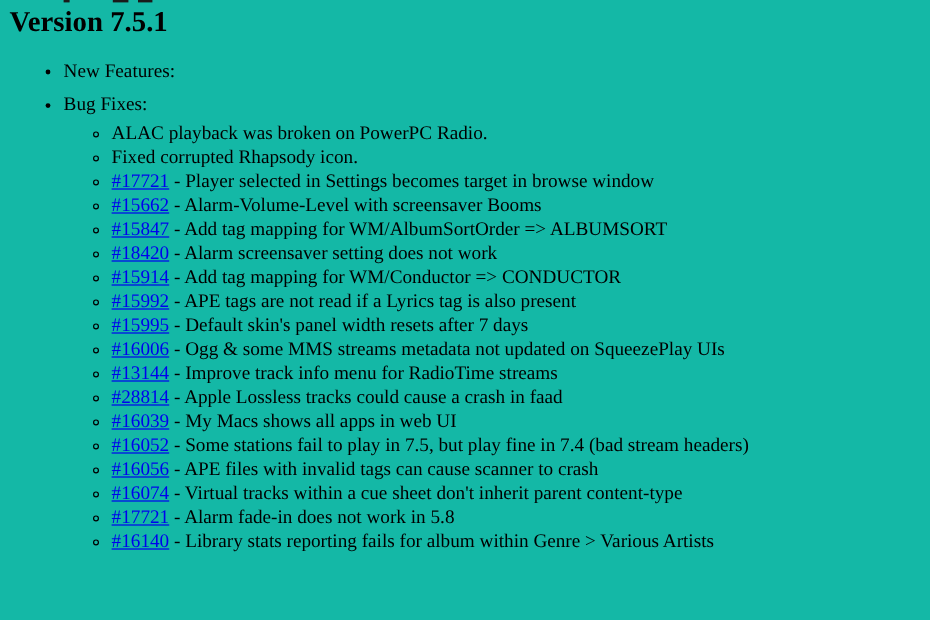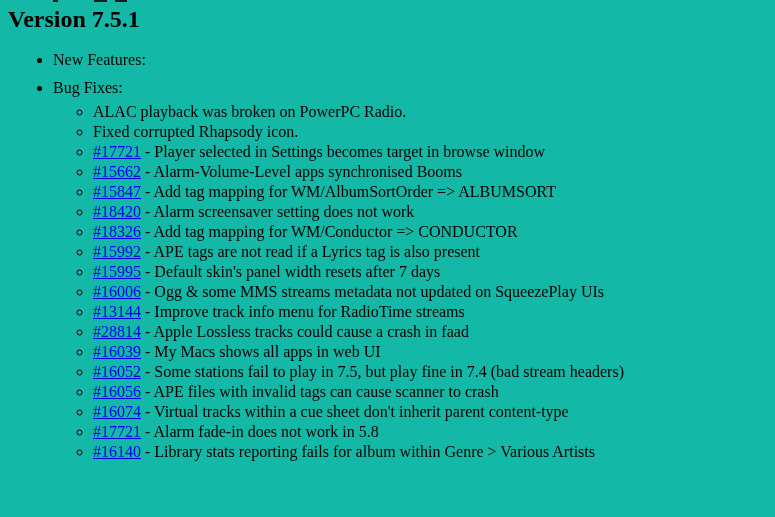--- a/index.html
+++ b/index.html
@@ -78,24 +78,24 @@
   <div class="frag f3"></div>
 
   <h2 class="title">Version 7.5.1</h2>
 
   <ul class="sections">
       <li><span>New Features:</span></li>
       <li><span>Bug Fixes:</span><ul class="entries">
           <li>ALAC playback was broken on PowerPC Radio.</li>
           <li>Fixed corrupted Rhapsody icon.</li>
           <li><a class="ticket" href="#">#17721</a><span class="sep"> - </span><span class="desc">Player selected in Settings becomes target in browse window</span></li>
-          <li><a class="ticket" href="#">#15662</a><span class="sep"> - </span><span class="desc">Alarm-Volume-Level apps synchronised Booms</span></li>
+          <li><a class="ticket" href="#">#15662</a><span class="sep"> - </span><span class="desc">Alarm-Volume-Level with screensaver Booms</span></li>
           <li><a class="ticket" href="#">#15847</a><span class="sep"> - </span><span class="desc">Add tag mapping for WM/AlbumSortOrder =&gt; ALBUMSORT</span></li>
           <li><a class="ticket" href="#">#18420</a><span class="sep"> - </span><span class="desc">Alarm screensaver setting does not work</span></li>
-          <li><a class="ticket" href="#">#18326</a><span class="sep"> - </span><span class="desc">Add tag mapping for WM/Conductor =&gt; CONDUCTOR</span></li>
+          <li><a class="ticket" href="#">#15914</a><span class="sep"> - </span><span class="desc">Add tag mapping for WM/Conductor =&gt; CONDUCTOR</span></li>
           <li><a class="ticket" href="#">#15992</a><span class="sep"> - </span><span class="desc">APE tags are not read if a Lyrics tag is also present</span></li>
           <li><a class="ticket" href="#">#15995</a><span class="sep"> - </span><span class="desc">Default skin's panel width resets after 7 days</span></li>
           <li><a class="ticket" href="#">#16006</a><span class="sep"> - </span><span class="desc">Ogg &amp; some MMS streams metadata not updated on SqueezePlay UIs</span></li>
           <li><a class="ticket" href="#">#13144</a><span class="sep"> - </span><span class="desc">Improve track info menu for RadioTime streams</span></li>
           <li><a class="ticket" href="#">#28814</a><span class="sep"> - </span><span class="desc">Apple Lossless tracks could cause a crash in faad</span></li>
           <li><a class="ticket" href="#">#16039</a><span class="sep"> - </span><span class="desc">My Macs shows all apps in web UI</span></li>
           <li><a class="ticket" href="#">#16052</a><span class="sep"> - </span><span class="desc">Some stations fail to play in 7.5, but play fine in 7.4 (bad stream headers)</span></li>
           <li><a class="ticket" href="#">#16056</a><span class="sep"> - </span><span class="desc">APE files with invalid tags can cause scanner to crash</span></li>
           <li><a class="ticket" href="#">#16074</a><span class="sep"> - </span><span class="desc">Virtual tracks within a cue sheet don't inherit parent content-type</span></li>
           <li><a class="ticket" href="#">#17721</a><span class="sep"> - </span><span class="desc">Alarm fade-in does not work in 5.8</span></li>

